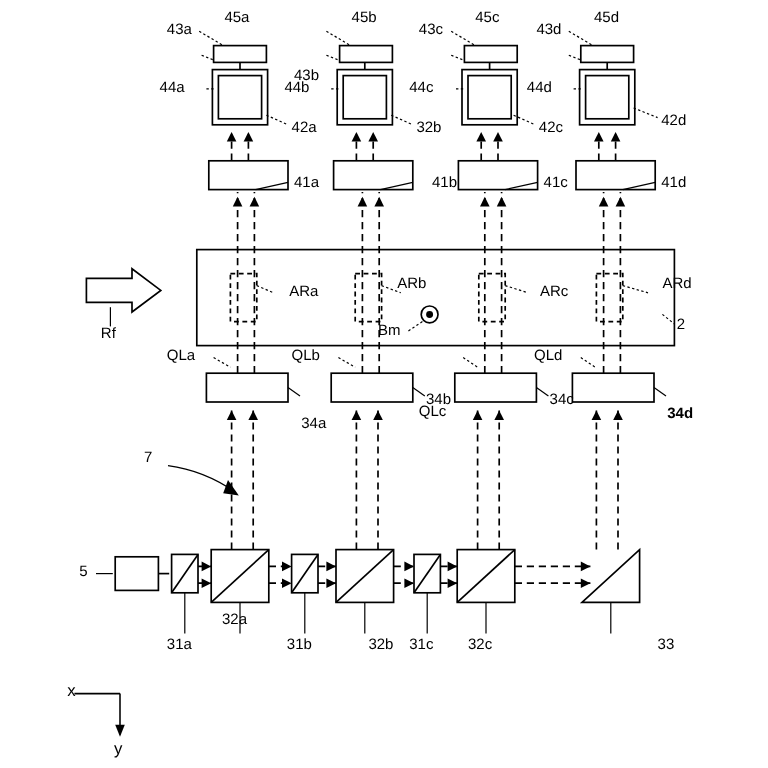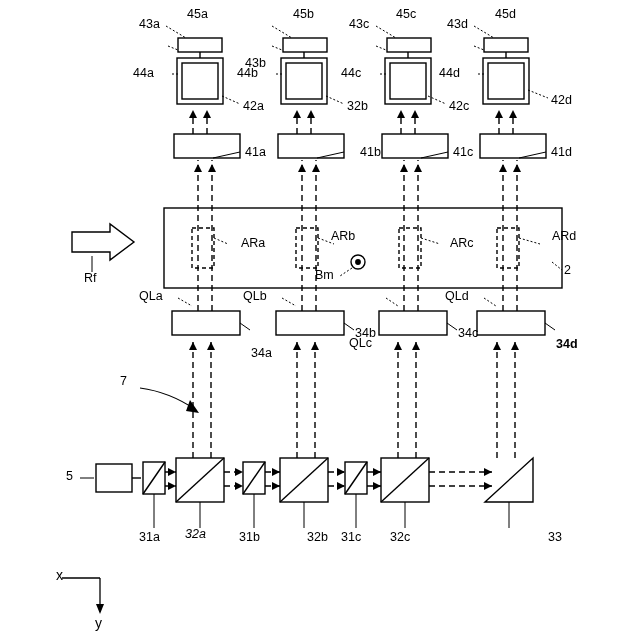--- a/index.html
+++ b/index.html
@@ -296,21 +296,21 @@
   <div class="lbl" style="left:251px;top:327px;margin-top:20px;">34a</div>
   <div class="lbl" style="left:355px;top:327px;">34b</div>
   <div class="lbl" style="left:458px;top:327px;">34c</div>
   <div class="lbl" style="left:556px;top:338px;font-weight:bold;">34d</div>
 
   <div class="lbl" style="left:120px;top:375px;">7</div>
   <div class="lbl" style="left:84px;top:272px;">Rf</div>
   <div class="lbl" style="left:66px;top:470px;">5</div>
 
   <div class="lbl" style="left:139px;top:531px;">31a</div>
-  <div class="lbl" style="left:185px;top:528px;font-style:italic;">32a</div>
+  <div class="lbl" style="left:185px;top:510px;">32a</div>
   <div class="lbl" style="left:239px;top:531px;">31b</div>
   <div class="lbl" style="left:289px;top:531px;margin-left:18px;">32b</div>
   <div class="lbl" style="left:341px;top:531px;">31c</div>
   <div class="lbl" style="left:390px;top:531px;">32c</div>
   <div class="lbl" style="left:500px;top:531px;margin-left:48px;">33</div>
 
   <div class="lbl" style="left:56px;top:568px;font-size:14px;">x</div>
   <div class="lbl" style="left:95px;top:616px;font-size:14px;">y</div>
 
 </div>

